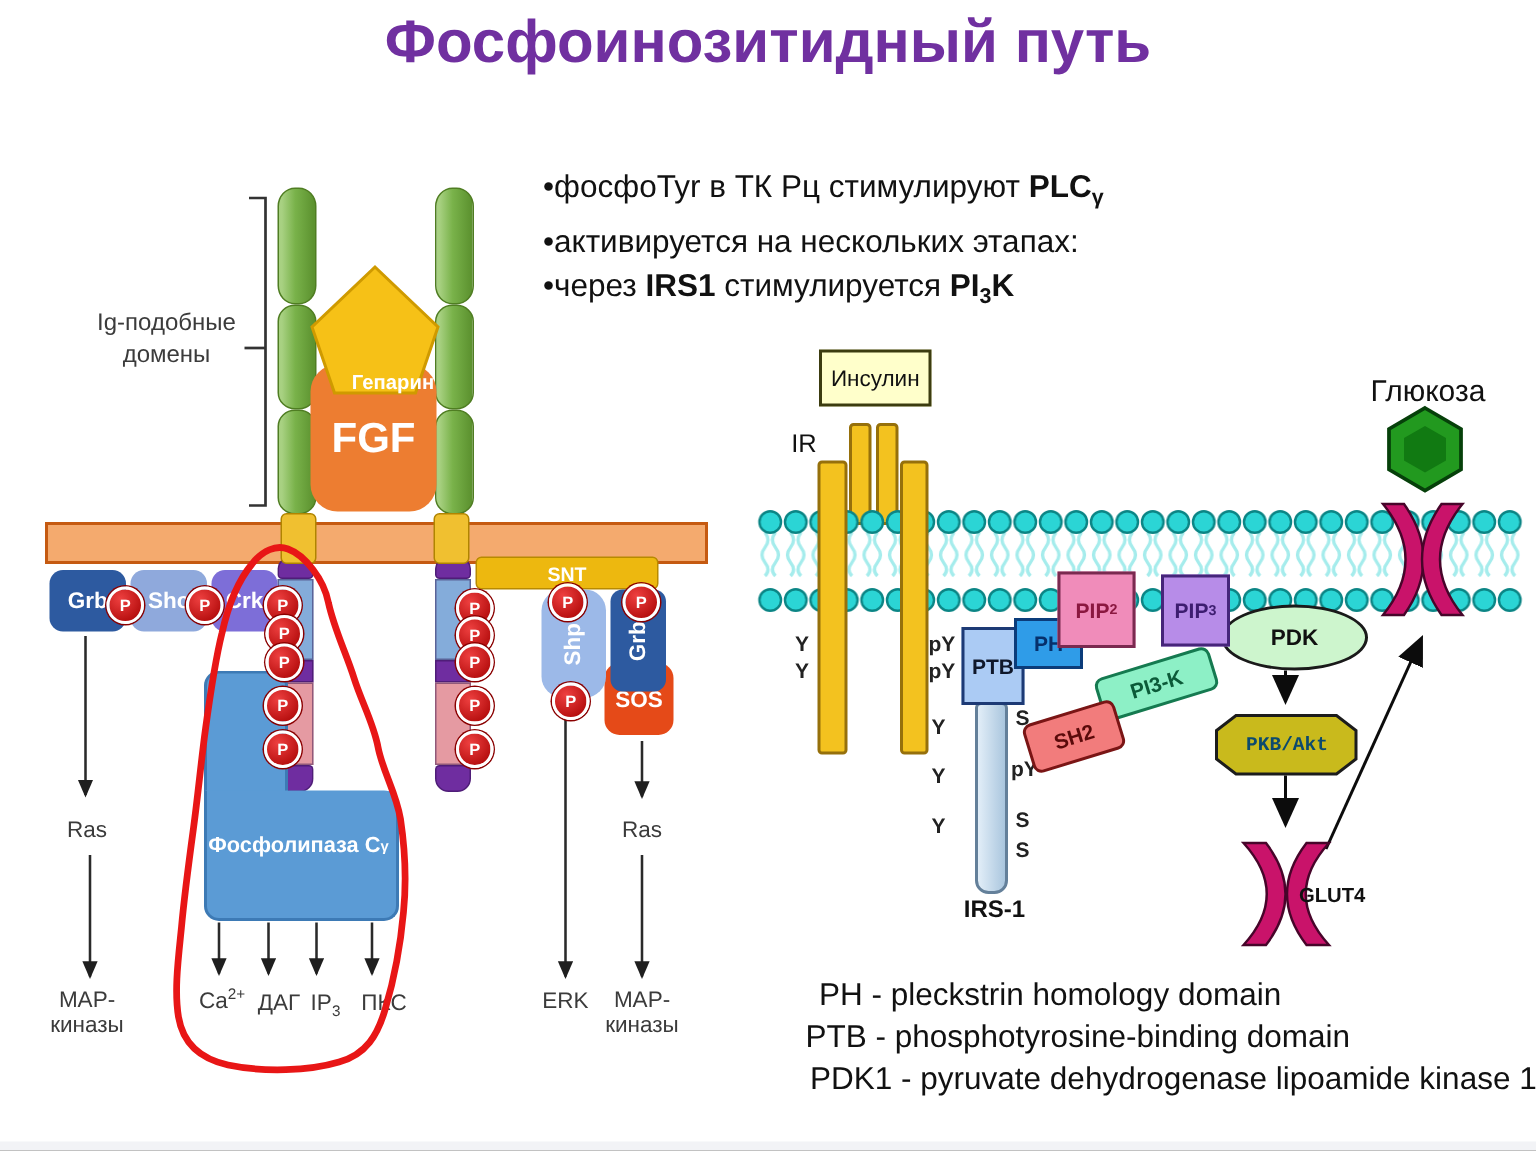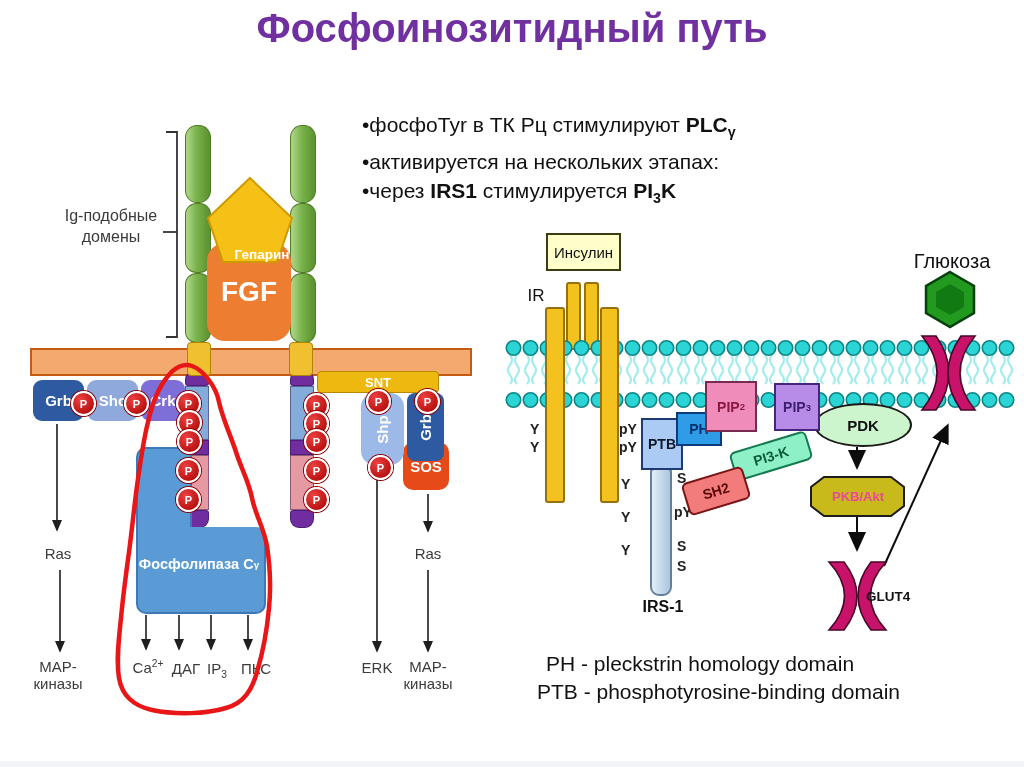--- a/index.html
+++ b/index.html
@@ -271,34 +271,35 @@
       <span>PIP</span>
       <sub>2</sub>
     </div>
   <div class="abs ctr pbox" style="left:774px;top:383px;width:46px;height:48px;background:#b78ce8;border:2px solid #46257a;color:#3d1d70;font-size:14px;z-index:6;">
       <span>PIP</span>
       <sub>3</sub>
     </div>
   <div class="abs ctr pbox" style="left:814px;top:403px;width:98px;height:44px;background:#cdf5cd;border:2px solid #1a1a1a;color:#111;font-size:15px;border-radius:50%;">
       <span>PDK</span>
     </div>
-  <div class="abs ctr" style="left:811px;top:483px;width:94px;height:26px;color:#ec4899;font-weight:700;font-size:13px;z-index:3;">
+  <div class="abs ctr" style="left:811px;top:483px;width:94px;height:26px;color:#0c4a6e;font-weight:700;font-size:13px;z-index:3;font-family:Liberation Mono, monospace;">
       <span>PKB/Akt</span>
     </div>
   <div class="abs rlbl" style="left:866px;top:589px;width:64px;font-size:13.5px;font-weight:700;text-align:left;">GLUT4</div>
 
   <div class="site" style="left:530px;top:421px;">Y</div>
   <div class="site" style="left:530px;top:439px;">Y</div>
   <div class="site" style="left:619px;top:421px;">pY</div>
   <div class="site" style="left:619px;top:439px;">pY</div>
   <div class="site" style="left:621px;top:476px;">Y</div>
   <div class="site" style="left:621px;top:509px;">Y</div>
   <div class="site" style="left:621px;top:542px;">Y</div>
   <div class="site" style="left:677px;top:470px;">S</div>
   <div class="site" style="left:674px;top:504px;">pY</div>
   <div class="site" style="left:677px;top:538px;">S</div>
   <div class="site" style="left:677px;top:558px;">S</div>
 
   <div class="legend" style="left:546px;top:652px;">PH - pleckstrin homology domain</div>
   <div class="legend" style="left:537px;top:680px;">PTB - phosphotyrosine-binding domain</div>
+  <div class="legend" style="left:540px;top:708px;">PDK1 - pyruvate dehydrogenase lipoamide kinase 1</div>
 
   <div class="abs footerline"></div>
 </div>
 
 </body></html>

